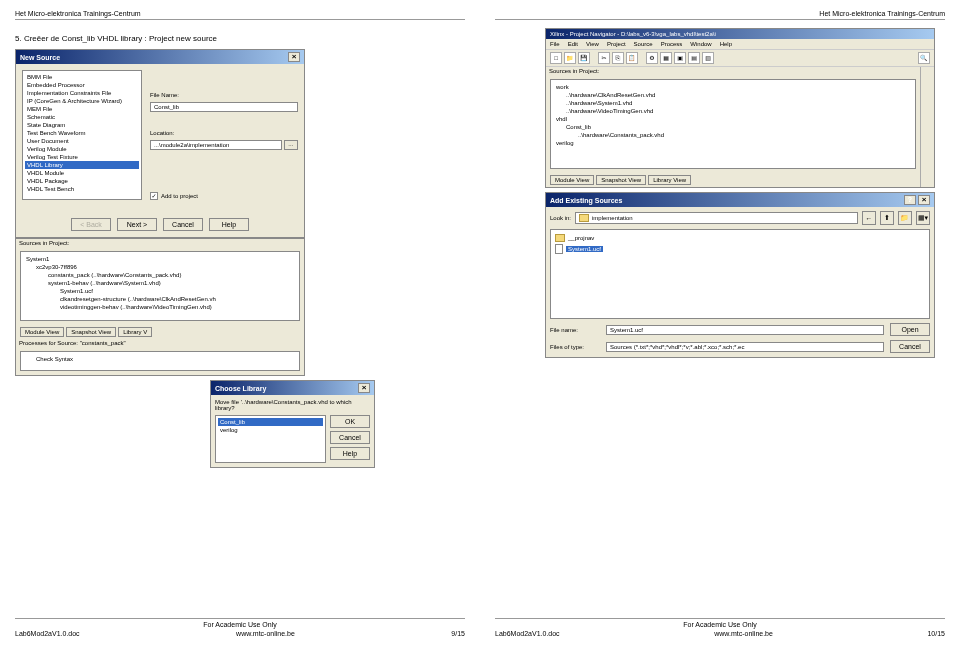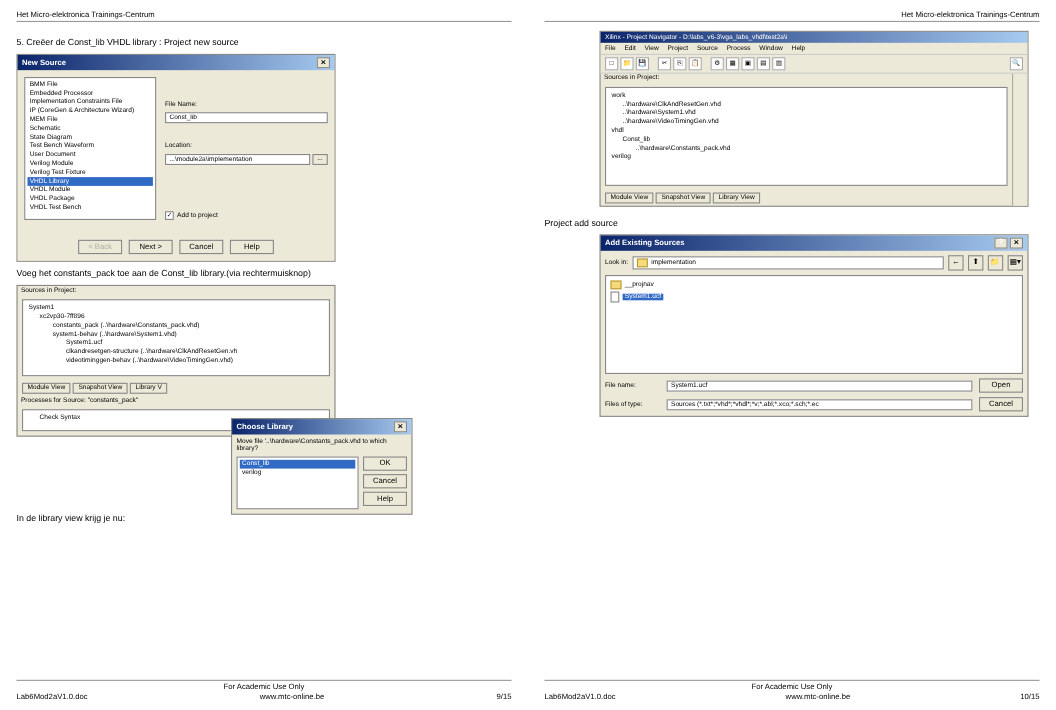--- a/index.html
+++ b/index.html
@@ -205,21 +205,20 @@
           </div>
           <div class="ns-buttons">
             <button class="win-btn" disabled="">&lt; Back</button>
             <button class="win-btn">Next &gt;</button>
             <button class="win-btn">Cancel</button>
             <button class="win-btn">Help</button>
           </div>
         </div>
       </div>
 
-      <div class="caption">Voeg het constants_pack toe aan de Const_lib library.(via rechtermuisknop)</div>
 
       <div style="position:relative;">
         <div class="lib-panel">
           <div class="panel-label">Sources in Project:</div>
           <div class="lib-sources" id="lib-tree">
               <div class="tree-item tree-indent0">System1</div>
               <div class="tree-item tree-indent1">xc2vp30-7ff896</div>
               <div class="tree-item tree-indent2">constants_pack (..\hardware\Constants_pack.vhd)</div>
               <div class="tree-item tree-indent2">system1-behav (..\hardware\System1.vhd)</div>
               <div class="tree-item tree-indent3">System1.ucf</div>
@@ -252,21 +251,20 @@
               </div>
             <div class="choose-btns">
               <button class="win-btn">OK</button>
               <button class="win-btn">Cancel</button>
               <button class="win-btn">Help</button>
             </div>
           </div>
         </div>
       </div>
 
-      <div class="caption" style="margin-top:70px">In de library view krijg je nu:</div>
     </div>
 
     <div class="page-footer">
       <div class="footer-academic">For Academic Use Only</div>
       <div class="footer-row">
         <span>Lab6Mod2aV1.0.doc</span>
         <span>www.mtc-online.be</span>
         <span>9/15</span>
       </div>
     </div>
@@ -321,21 +319,20 @@
             <div class="view-tab">Module View</div>
             <div class="view-tab">Snapshot View</div>
             <div class="view-tab">Library View</div>
           </div>
         </div>
         <div style="width:14px; background:#ece9d8; border-left:1px solid #aaa;"></div>
       </div>
     </div>
 
     <div style="height:4px"></div>
-    <div class="caption">Project add source</div>
 
     <div class="aes-dialog" style="margin-left:50px">
       <div class="dialog-titlebar">
         <span>Add Existing Sources</span>
         <div style="display:flex; gap:2px;">
           <span class="help-icon">?</span>
           <span class="close-btn">×</span>
         </div>
       </div>
       <div class="aes-body">

